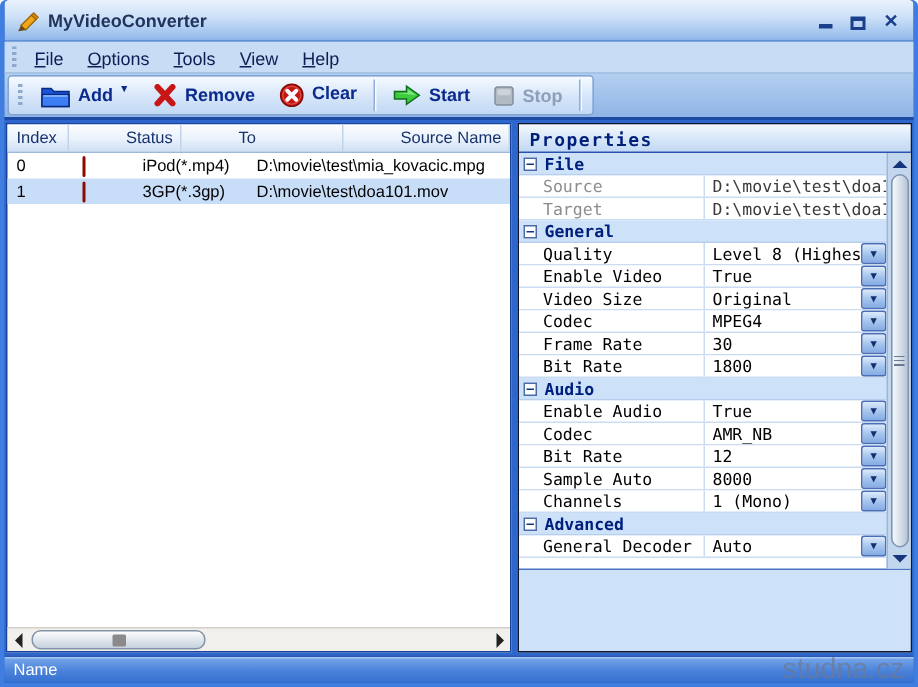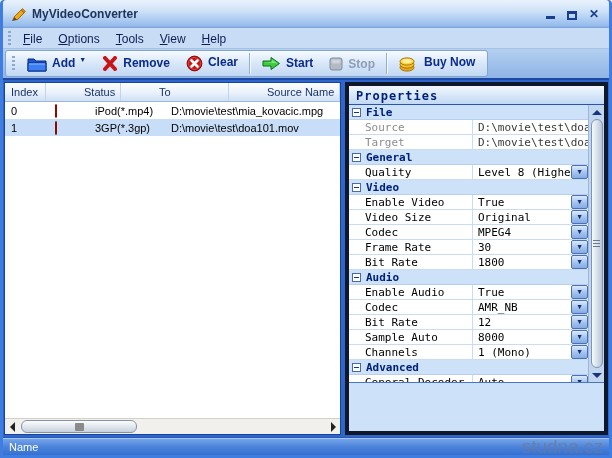--- a/index.html
+++ b/index.html
@@ -68,21 +68,21 @@
              display:flex; align-items:center; }
   .harrow { width:14px; height:14px; display:flex; align-items:center; justify-content:center; }
   .harrow-left  i { width:0; height:0; border:5px solid transparent; border-right-color:#222; border-left-width:0; }
   .harrow-right i { width:0; height:0; border:5px solid transparent; border-left-color:#222; border-right-width:0; }
   .hthumb { width:116px; height:13px; margin-left:2px; border-radius:6px;
             background:linear-gradient(#fdfdfd,#c6d1de); border:1px solid #8494a8;
             display:flex; align-items:center; justify-content:center; }
   .hthumb i { width:9px; height:8px; background:#8a8a8a; border-radius:1px; }
   .htrack-rest { flex:1; }
   
-  .right-panel { flex:1; min-width:0; border:4px solid #0f172a; background:#cde2f8;
+  .right-panel { flex:1; min-width:0; border:1px solid #0f172a; background:#cde2f8;
                  display:flex; flex-direction:column;justify-content:center; }
   .props-header { height:19px; flex:0 0 19px; padding:3px 0 0 7px;
                   background:linear-gradient(#f3f8fe,#d6e6f8 55%,#c2d8f4);
                   border-bottom:1px solid #2a52b0;
                   font-family:"DejaVu Sans Mono",monospace; font-size:12px; font-weight:700;
                   color:#001f7a; letter-spacing:1px; }
   .props-body { height:278px; flex:0 0 278px; display:flex; border-bottom:1px solid #4a74c4; background:#fff; }
   .pgrid { flex:1; min-width:0; overflow:hidden; font-family:"DejaVu Sans Mono",monospace; font-size:11px; }
   .psec { height:15px; display:flex; align-items:center; gap:5px; padding-left:3px;
           background:#cde2f8; color:#00207e; font-weight:700; border-bottom:1px solid #b6cfee; }
@@ -205,31 +205,20 @@
           <svg width="14" height="14" viewBox="0 0 14 14">
             <rect x="1" y="1" width="12" height="12" rx="2" fill="#b2bac4" stroke="#838e9c" stroke-width="1"></rect>
             <rect x="2.5" y="2.5" width="9" height="4" rx="1.5" fill="#d4dae2" opacity="0.8"></rect>
           </svg>
         </span>
         <span>Stop</span>
       </span>
 
       <span class="tool-sep"></span>
 
-      <span class="tool-btn">
-        <span class="icon">
-          <svg width="20" height="17" viewBox="0 0 20 17">
-            <ellipse cx="8" cy="12.5" rx="7" ry="3.6" fill="#e8a818" stroke="#a87408" stroke-width="1"></ellipse>
-            <ellipse cx="8" cy="9.5" rx="7" ry="3.6" fill="#f6c426" stroke="#a87408" stroke-width="1"></ellipse>
-            <ellipse cx="8" cy="6.5" rx="7" ry="3.6" fill="#ffd83e" stroke="#a87408" stroke-width="1"></ellipse>
-            <ellipse cx="8" cy="6" rx="4.6" ry="2" fill="#ffefa0"></ellipse>
-          </svg>
-        </span>
-        <span>Buy Now</span>
-      </span>
     </div>
   </div>
 
   <div class="main">
 
     <div class="left-panel">
       <div class="table-header">
         <span class="th c1">Index</span>
         <span class="th c2">Status</span>
         <span class="th c3">To</span>
@@ -287,24 +276,20 @@
           <div class="psec">
             <span class="minus-box"></span>
             <span>General</span>
           </div>
           <div class="prow">
             <span class="plabel">Quality</span>
             <span class="pvalue">Level 8 (Highest)</span>
             <span class="pdrop">▼</span>
           </div>
 
-          <div class="psec">
-            <span class="minus-box"></span>
-            <span>Video</span>
-          </div>
           <div class="prow">
             <span class="plabel">Enable Video</span>
             <span class="pvalue">True</span>
             <span class="pdrop">▼</span>
           </div>
           <div class="prow">
             <span class="plabel">Video Size</span>
             <span class="pvalue">Original</span>
             <span class="pdrop">▼</span>
           </div>

